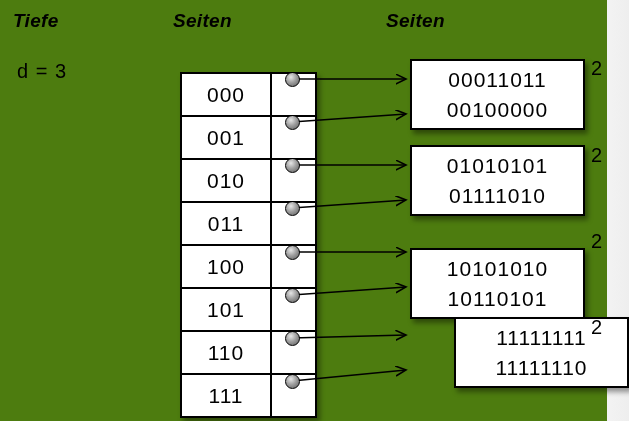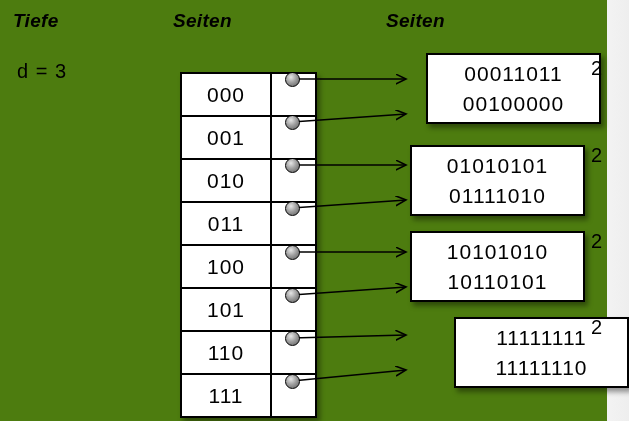--- a/index.html
+++ b/index.html
@@ -121,33 +121,33 @@
 
   <div class="dot" style="left:284.5px;top:71.5px;"></div>
   <div class="dot" style="left:284.5px;top:114.5px;"></div>
   <div class="dot" style="left:284.5px;top:157.5px;"></div>
   <div class="dot" style="left:284.5px;top:200.5px;"></div>
   <div class="dot" style="left:284.5px;top:244.5px;"></div>
   <div class="dot" style="left:284.5px;top:287.5px;"></div>
   <div class="dot" style="left:284.5px;top:330.5px;"></div>
   <div class="dot" style="left:284.5px;top:373.5px;"></div>
 
-  <div class="page-box" style="top:53px;margin-left:16px;">
+  <div class="page-box" style="top:59px;">
     <div class="bin">00011011</div>
     <div class="bin">00100000</div>
   </div>
   <div class="local-depth" style="top:57px;">2</div>
 
   <div class="page-box" style="top:145px;">
     <div class="bin">01010101</div>
     <div class="bin">01111010</div>
   </div>
   <div class="local-depth" style="top:144px;">2</div>
 
-  <div class="page-box" style="top:231px;">
+  <div class="page-box" style="top:248px;">
     <div class="bin">10101010</div>
     <div class="bin">10110101</div>
   </div>
   <div class="local-depth" style="top:230px;">2</div>
 
   <div class="page-box" style="top:317px;margin-left:44px;">
     <div class="bin">11111111</div>
     <div class="bin">11111110</div>
   </div>
   <div class="local-depth" style="top:316px;">2</div>

